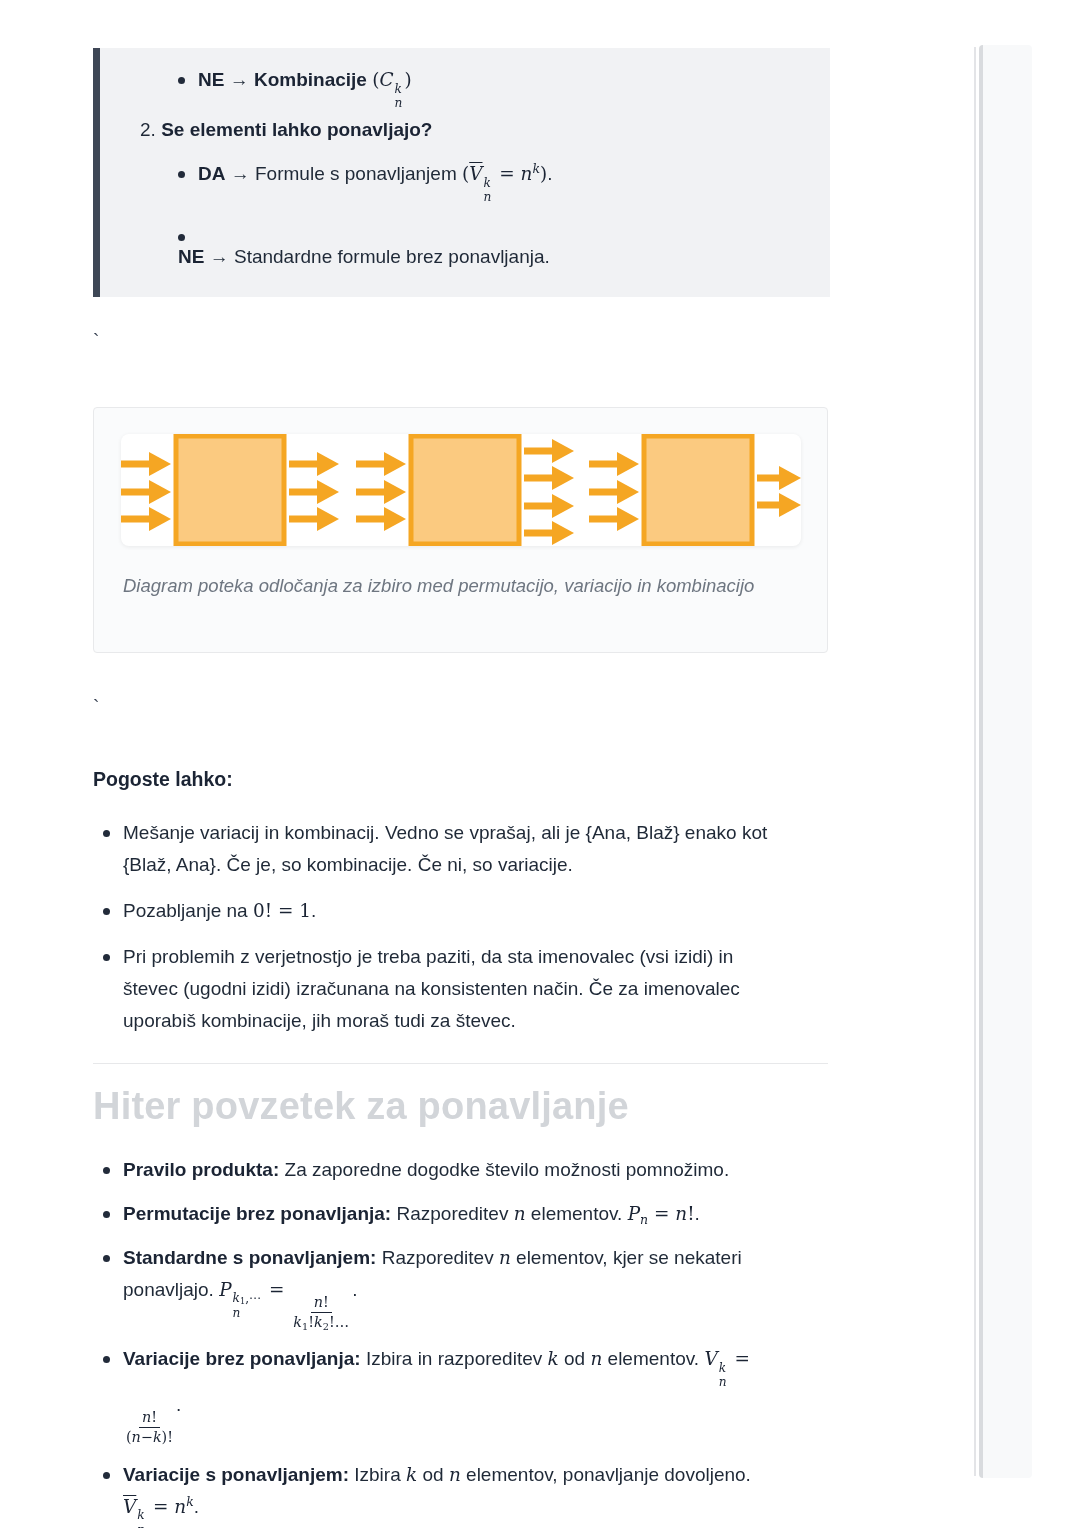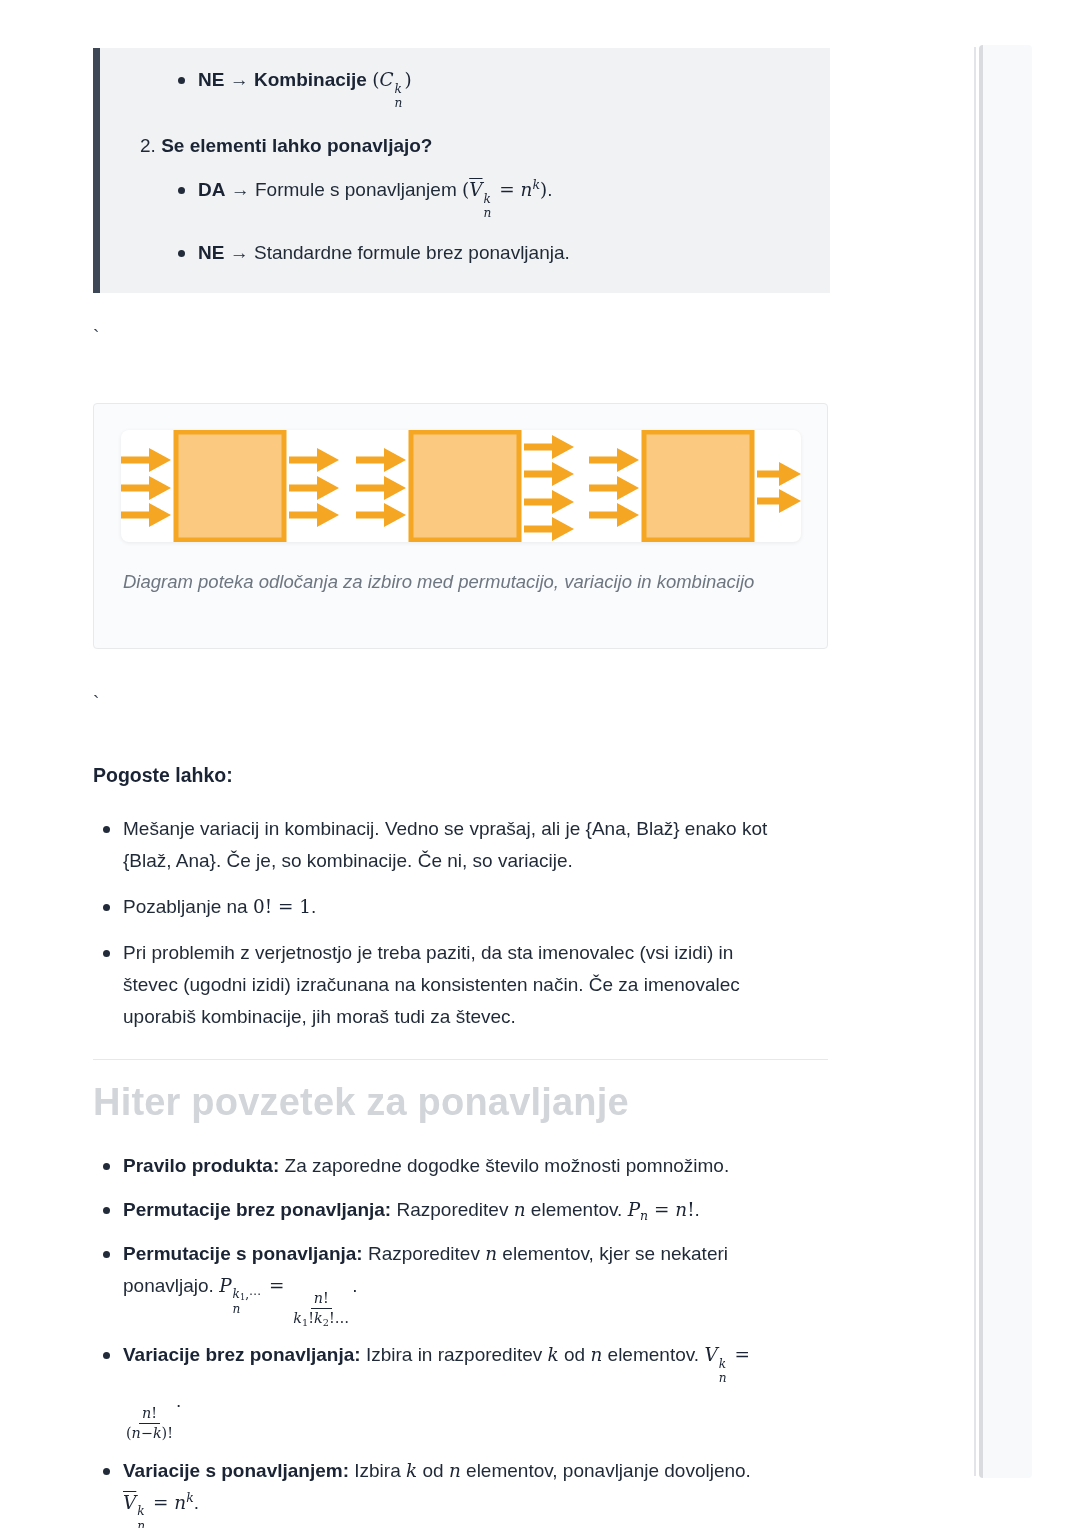--- a/index.html
+++ b/index.html
@@ -15,22 +15,22 @@
 
   
   .bq {
     background:#f1f2f4; border-left:7px solid #3e4756;
     padding:16px 24px 24px 24px;
   }
   .bq-inner { padding-left:16px; }
   .bq-li { display:flex; align-items:flex-start; }
   .bq-num { margin-bottom:12px; }
   .bq-sub { margin-left:38px; margin-bottom:16px; }
-  .bq-inner > .bq-sub:first-child { margin-bottom:20px; }
-  .bq-inner > div:last-child { margin-bottom:0; }
+  .bq-inner > .bq-sub:first-child { margin-bottom:4px; }
+  .bq-inner > div:last-child { margin-bottom:0;flex-direction:column; }
 
   
   .dot { flex:0 0 auto; width:7px; height:7px; border-radius:50%; background:#222b3a; margin:13px 13px 0 0; }
   .li { display:flex; align-items:flex-start; }
   .li-body { min-width:0; }
 
   .tick { margin-top:28px; height:32px; color:#3a4354; }
   .tick2 { margin-top:38px; }
 
   
@@ -186,21 +186,21 @@
         <div class="li">
           <span class="dot"></span>
           <div class="li-body"><strong>Pravilo produkta:</strong> Za zaporedne dogodke število možnosti pomnožimo.</div>
         </div>
         <div class="li">
           <span class="dot"></span>
           <div class="li-body"><strong>Permutacije brez ponavljanja:</strong> Razporeditev <span class="math"><span class="mi">n</span></span> elementov. <span class="math"><span class="mi">P</span><span class="m-sub"><span class="mi">n</span></span><span class="mr"> = </span><span class="mi">n</span><span class="mr">!</span></span>.</div>
         </div>
         <div class="li">
           <span class="dot"></span>
-          <div class="li-body"><strong>Permutacije s ponavljanja:</strong> Razporeditev <span class="math"><span class="mi">n</span></span> elementov, kjer se nekateri<br>ponavljajo. <span class="math"><span class="mi">P</span><span class="supsub">
+          <div class="li-body"><strong>Standardne s ponavljanjem:</strong> Razporeditev <span class="math"><span class="mi">n</span></span> elementov, kjer se nekateri<br>ponavljajo. <span class="math"><span class="mi">P</span><span class="supsub">
                 <span class="ss-up"><span class="mi">k</span><span class="m-sub"><span class="mr">1</span></span><span class="mr">,⋯</span></span>
                 <span class="ss-dn"><span class="mi">n</span></span>
               </span><span class="mr"> = </span><span class="frac">
                 <span class="num"><span class="mi">n</span><span class="mr">!</span></span>
                 <span class="den"><span class="mi">k</span><span class="m-sub"><span class="mr">1</span></span><span class="mr">!</span><span class="mi">k</span><span class="m-sub"><span class="mr">2</span></span><span class="mr">!…</span></span>
               </span></span>.</div>
         </div>
         <div class="li">
           <span class="dot"></span>
           <div class="li-body"><strong>Variacije brez ponavljanja:</strong> Izbira in razporeditev <span class="math"><span class="mi">k</span></span> od <span class="math"><span class="mi">n</span></span> elementov. <span class="math"><span class="mi">V</span><span class="supsub">

